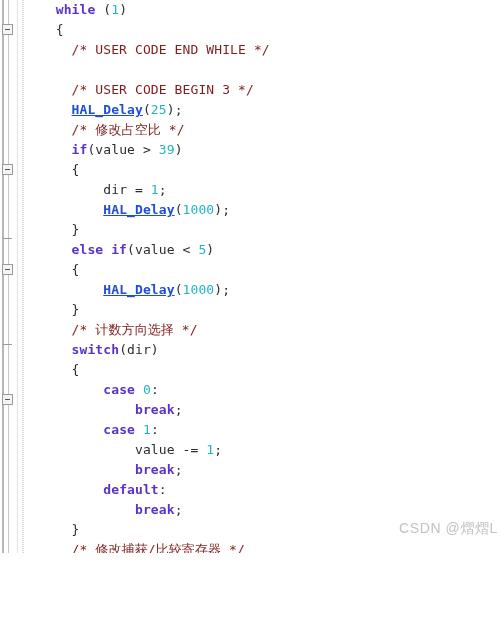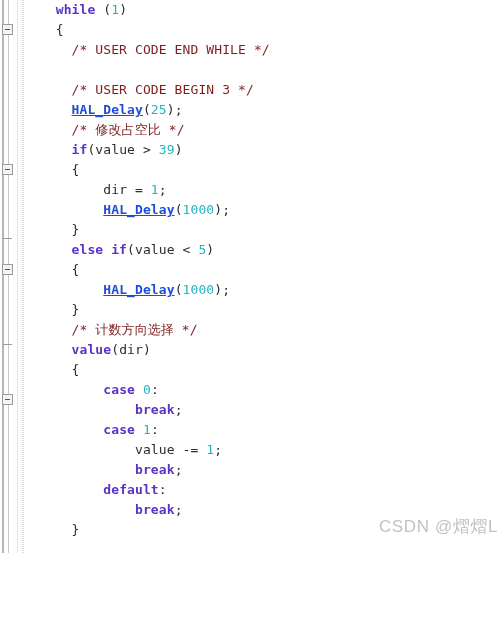--- a/index.html
+++ b/index.html
@@ -102,21 +102,21 @@
   .pl     { color: #2b2b2b; }
   .str    { color: #c03ab5; }
   .br     { color: #d04040; }
 
   
   #watermark {
     position: absolute;
     right: 6px;
     bottom: 15px;
     font-family: "Liberation Sans", sans-serif;
-    font-size: 17px;
+    font-size: 14px;
     color: #c2c2c2;
     letter-spacing: 0.6px;
     z-index: 6;
     white-space: nowrap;
   }
 
   
   .clipped { height: 14px; overflow: hidden; }
 </style>
 </head>
@@ -151,29 +151,29 @@
       <div class="line"><span>      </span><span class="kw">if</span><span class="pl">(value &gt; </span><span class="num">39</span><span class="pl">)</span></div>
       <div class="line"><span>      </span><span class="pl">{</span></div>
       <div class="line"><span>          </span><span class="pl">dir = </span><span class="num">1</span><span class="pl">;</span></div>
       <div class="line"><span>          </span><span class="fn">HAL_Delay</span><span class="pl">(</span><span class="num">1000</span><span class="pl">);</span></div>
       <div class="line"><span>      </span><span class="pl">}</span></div>
       <div class="line"><span>      </span><span class="kw">else if</span><span class="pl">(value &lt; </span><span class="num">5</span><span class="pl">)</span></div>
       <div class="line"><span>      </span><span class="pl">{</span></div>
       <div class="line"><span>          </span><span class="fn">HAL_Delay</span><span class="pl">(</span><span class="num">1000</span><span class="pl">);</span></div>
       <div class="line"><span>      </span><span class="pl">}</span></div>
       <div class="line"><span>      </span><span class="cm">/* 计数方向选择 */</span></div>
-      <div class="line"><span>      </span><span class="kw">value</span><span class="pl">(dir)</span></div>
+      <div class="line"><span>      </span><span class="kw">switch</span><span class="pl">(dir)</span></div>
       <div class="line"><span>      </span><span class="pl">{</span></div>
       <div class="line"><span>          </span><span class="kw">case</span><span class="pl"> </span><span class="num">0</span><span class="pl">:</span></div>
       <div class="line"><span>              </span><span class="kw">break</span><span class="pl">;</span></div>
       <div class="line"><span>          </span><span class="kw">case</span><span class="pl"> </span><span class="num">1</span><span class="pl">:</span></div>
       <div class="line"><span>              </span><span class="pl">value -= </span><span class="num">1</span><span class="pl">;</span></div>
       <div class="line"><span>              </span><span class="kw">break</span><span class="pl">;</span></div>
       <div class="line"><span>          </span><span class="kw">default</span><span class="pl">:</span></div>
       <div class="line"><span>              </span><span class="kw">break</span><span class="pl">;</span></div>
       <div class="line"><span>      </span><span class="pl">}</span></div>
-      <div class="line"><span>      </span></div>
+      <div class="line"><span>      </span><span class="cm">/* 修改捕获/比较寄存器 */</span></div>
       <div class="line clipped"><span>      </span><span class="fn">USARTPrintf</span><span class="pl">(&amp;huart1, </span><span class="str">"Hello World</span><span class="br">\r\n</span><span class="str">"</span><span class="pl">);</span></div>
     </div>
 
   <div id="watermark">CSDN @熠熠L</div>
 
 </div>
 
 </body></html>

